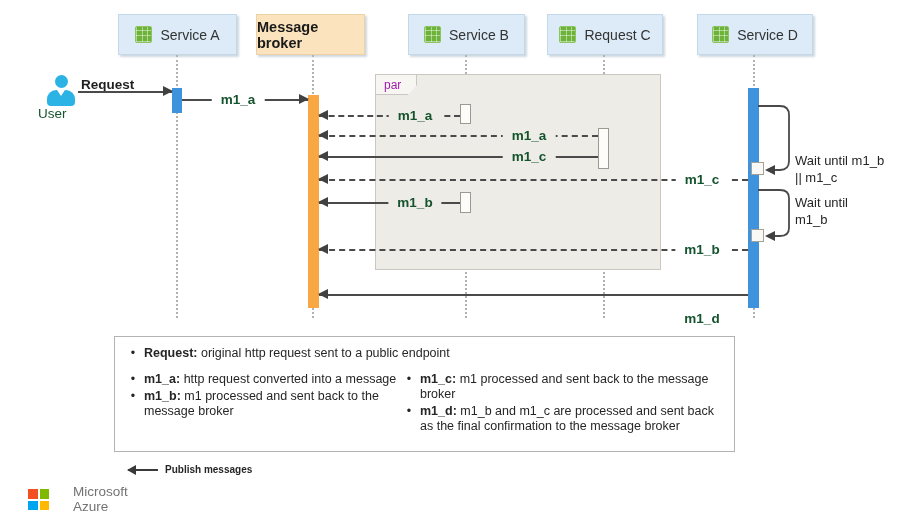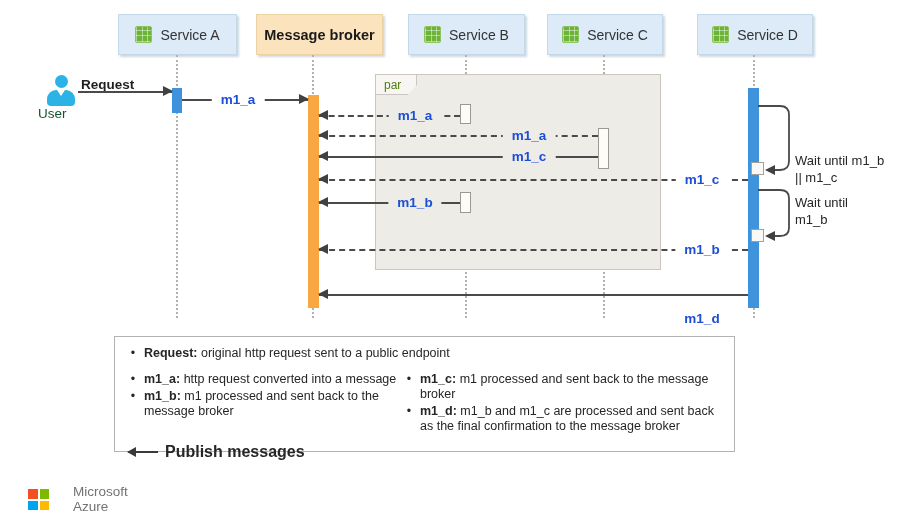--- a/index.html
+++ b/index.html
@@ -27,57 +27,57 @@
       repeating-linear-gradient(0deg, rgba(255,255,255,.45) 0 1px, transparent 1px 5.6px);
     border:1.5px solid #8cc45f;
   }
   .lifeline { position:absolute; top:55px; height:263px; width:0; border-left:2px dotted #b4b2ad; }
   
   .par-box { position:absolute; left:375px; top:74px; width:286px; height:196px;
              background:#edece6; border:1px solid #c9c7c0; }
   .par-tab { position:absolute; left:375px; top:74px; width:42px; height:21px;
              background:#f7f6f2; border:1px solid #c9c7c0;
              clip-path:polygon(0 0,100% 0,100% 52%,78% 100%,0 100%);
-             font-size:12px; color:#4d7c0f; display:flex; align-items:center; padding-left:8px; }
+             font-size:12px; color:#a21caf; display:flex; align-items:center; padding-left:8px; }
   
   .bar { position:absolute; }
   .bar.blue   { background:#3f93dc; }
   .bar.orange { background:#f9a743; }
   .bar.white  { background:#fdfcf9; border:1px solid #9b9a92; }
   .dsq { position:absolute; width:13px; height:13px; background:#faf9f5; border:1px solid #a3a199; }
   
   .msg { position:absolute; height:0; }
   .mline { position:absolute; left:0; right:0; top:-1px; border-top:2px solid #4a4a4a; }
   .mline.dashed { border-top-style:dashed; }
   .ah { position:absolute; width:0; height:0; top:-6px; }
   .ah.left  { left:-1px;  border-top:5.5px solid transparent; border-bottom:5.5px solid transparent; border-right:10px solid #414141; }
   .ah.right { right:-1px; border-top:5.5px solid transparent; border-bottom:5.5px solid transparent; border-left:10px solid #414141; }
   .mlabel { position:absolute; top:-10px; transform:translateX(-50%);
-            padding:0 9px; font-weight:bold; font-size:13.5px; line-height:19px; color:#1d4ed8; white-space:nowrap; }
+            padding:0 9px; font-weight:bold; font-size:13.5px; line-height:19px; color:#14532d; white-space:nowrap; }
   .free-label { position:absolute; font-weight:bold; font-size:13.5px; color:#1f1f1f; }
   .wait-note { position:absolute; font-size:13px; line-height:17px; color:#262626; white-space:nowrap; }
   .loop-svg { position:absolute; overflow:visible; }
   
   .actor { position:absolute; left:45px; top:75px; width:32px; height:34px; }
   .actor .head { width:13px; height:13px; border-radius:50%; background:#2bb3e6; margin:0 auto; }
   .actor .body { width:28px; height:16px; margin:2px auto 0; border-radius:9px 9px 4px 4px; background:#2bb3e6; position:relative; }
   .actor .tie  { position:absolute; left:50%; top:0; transform:translateX(-50%); width:0; height:0;
                  border-left:4px solid transparent; border-right:4px solid transparent; border-top:6px solid #fff; }
   .actor-label { position:absolute; left:38px; top:106px; width:44px; text-align:left; font-size:13.5px; color:#14532d; }
   
   .legend { position:absolute; left:114px; top:336px; width:621px; height:116px;
             background:#fff; border:1px solid #b3b3b3; padding:9px 13px; font-size:12.5px; line-height:15px; color:#262626; }
   .lg-row { display:flex; gap:6px; }
   .lg-bullet { flex:0 0 10px; text-align:center; }
   .lg-key { font-weight:bold; }
   .lg-cols { display:flex; margin-top:11px; }
   .lg-col-left { width:276px; }
   .lg-col-left .lg-row + .lg-row, .lg-col-right .lg-row + .lg-row { margin-top:2px; }
   .lg-col-right { flex:1; }
-  .lg-arrows { display:flex; align-items:center; gap:24px; margin-top:10px; font-weight:bold; font-size:16px; }
+  .lg-arrows { display:flex; align-items:center; gap:24px; margin-top:28px; font-weight:bold; font-size:10px; }
   .lg-arrow-item { display:flex; align-items:center; gap:7px; }
   .lg-ar { position:relative; display:inline-block; height:0; }
   .lg-ar.solid { width:30px; border-top:2px solid #3a3a3a; }
   .lg-ar.dash  { width:22px; border-top:2px dashed #3a3a3a; }
   .lg-ar::before { content:""; position:absolute; left:-1px; top:-6px; width:0; height:0;
                    border-top:5px solid transparent; border-bottom:5px solid transparent; border-right:9px solid #3a3a3a; }
   
   .ms-logo { position:absolute; left:28px; top:485px; display:flex; gap:24px; align-items:center; }
   .ms-squares { display:grid; grid-template-columns:9.5px 9.5px; grid-template-rows:9.5px 9.5px; gap:2px; }
   .ms-squares span { display:block; }
@@ -85,30 +85,30 @@
 </style>
 </head>
 <body>
 
 <div class="canvas">
 
   <div class="pbox" style="left:118px; width:119px;">
     <span class="grid-icon"></span>
     <span>Service A</span>
   </div>
-  <div class="pbox broker" style="left:256px; width:127px;">
+  <div class="pbox broker" style="left:256px; width:109px;">
     <span>Message broker</span>
   </div>
   <div class="pbox" style="left:408px; width:117px;">
     <span class="grid-icon"></span>
     <span>Service B</span>
   </div>
   <div class="pbox" style="left:547px; width:116px;">
     <span class="grid-icon"></span>
-    <span>Service C</span>
+    <span>Request C</span>
   </div>
   <div class="pbox" style="left:697px; width:116px;">
     <span class="grid-icon"></span>
     <span>Service D</span>
   </div>
 
   <div class="lifeline" style="left:176px;"></div>
   <div class="lifeline" style="left:312px;"></div>
   <div class="lifeline" style="left:465px;"></div>
   <div class="lifeline" style="left:603px;"></div>

